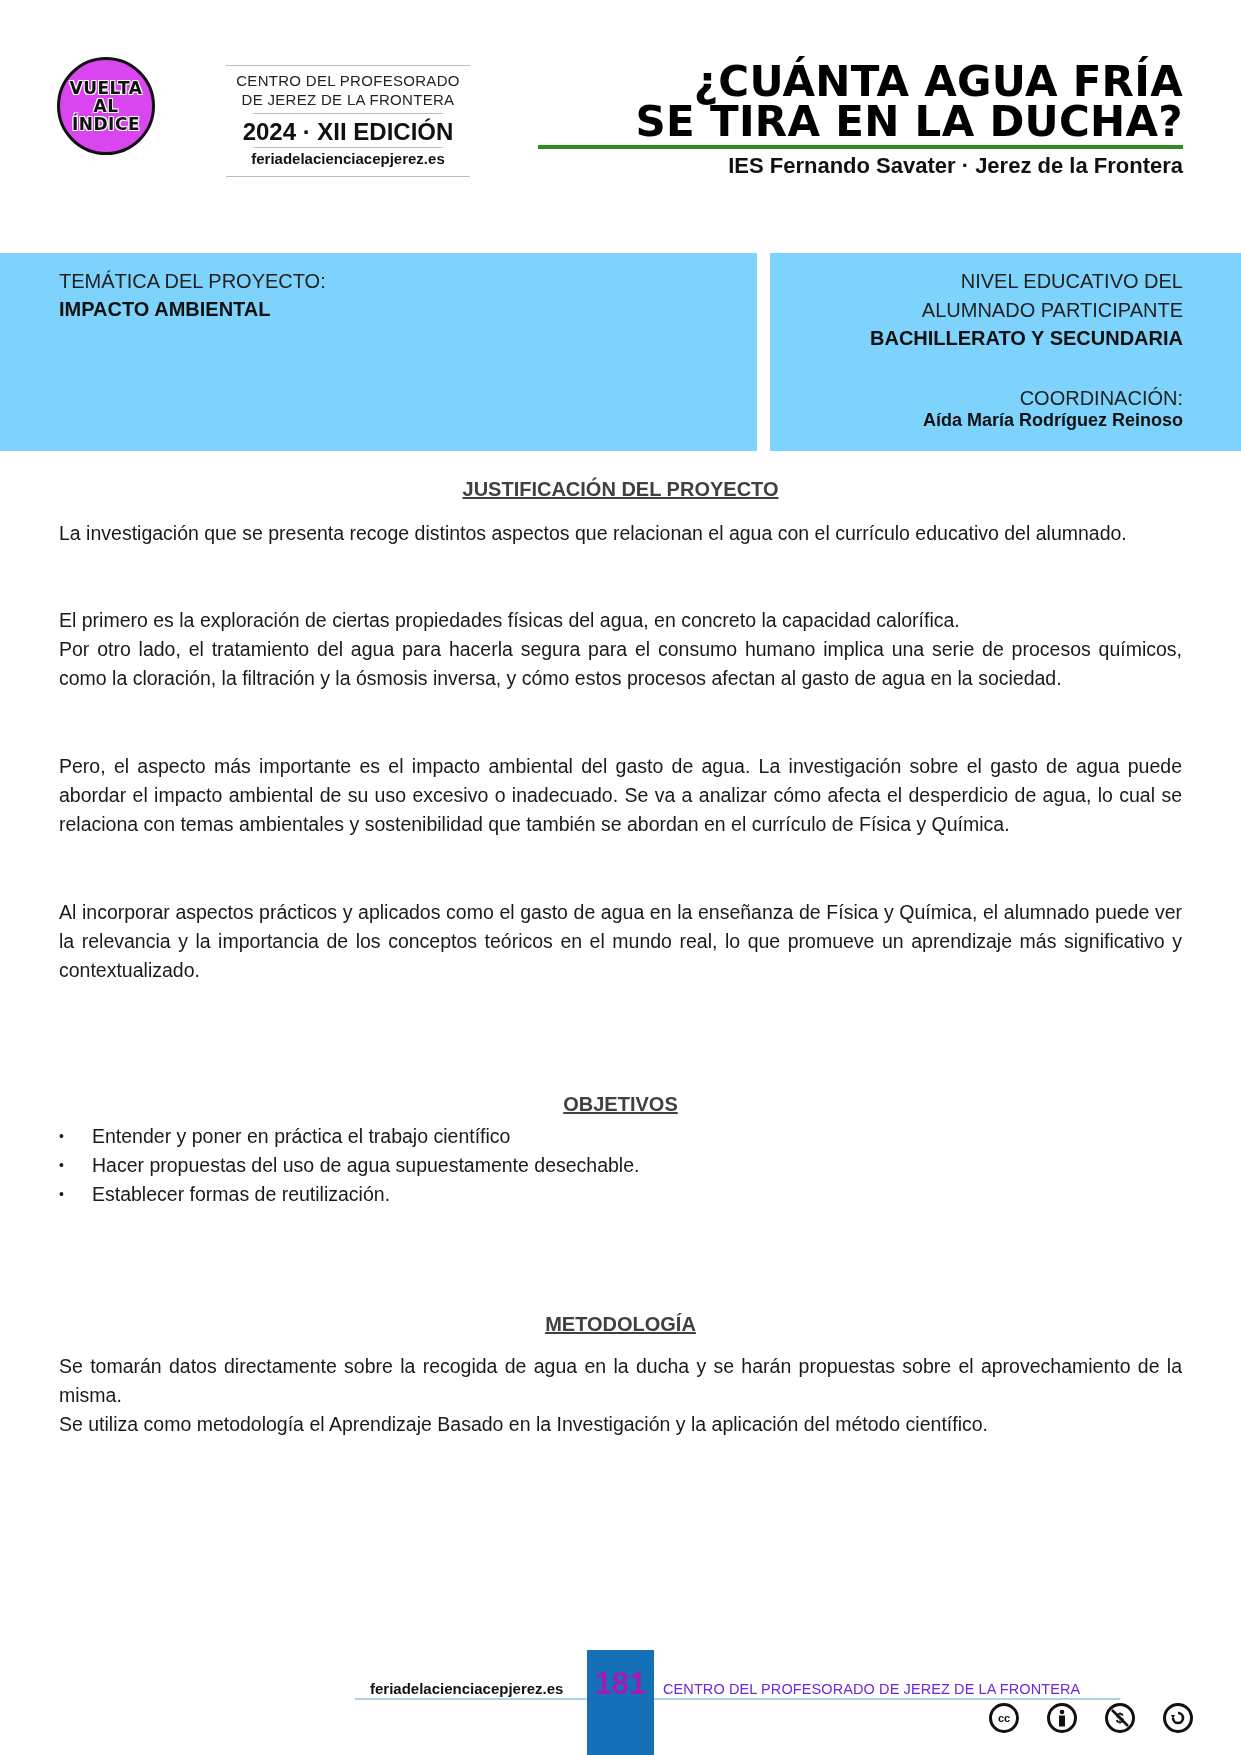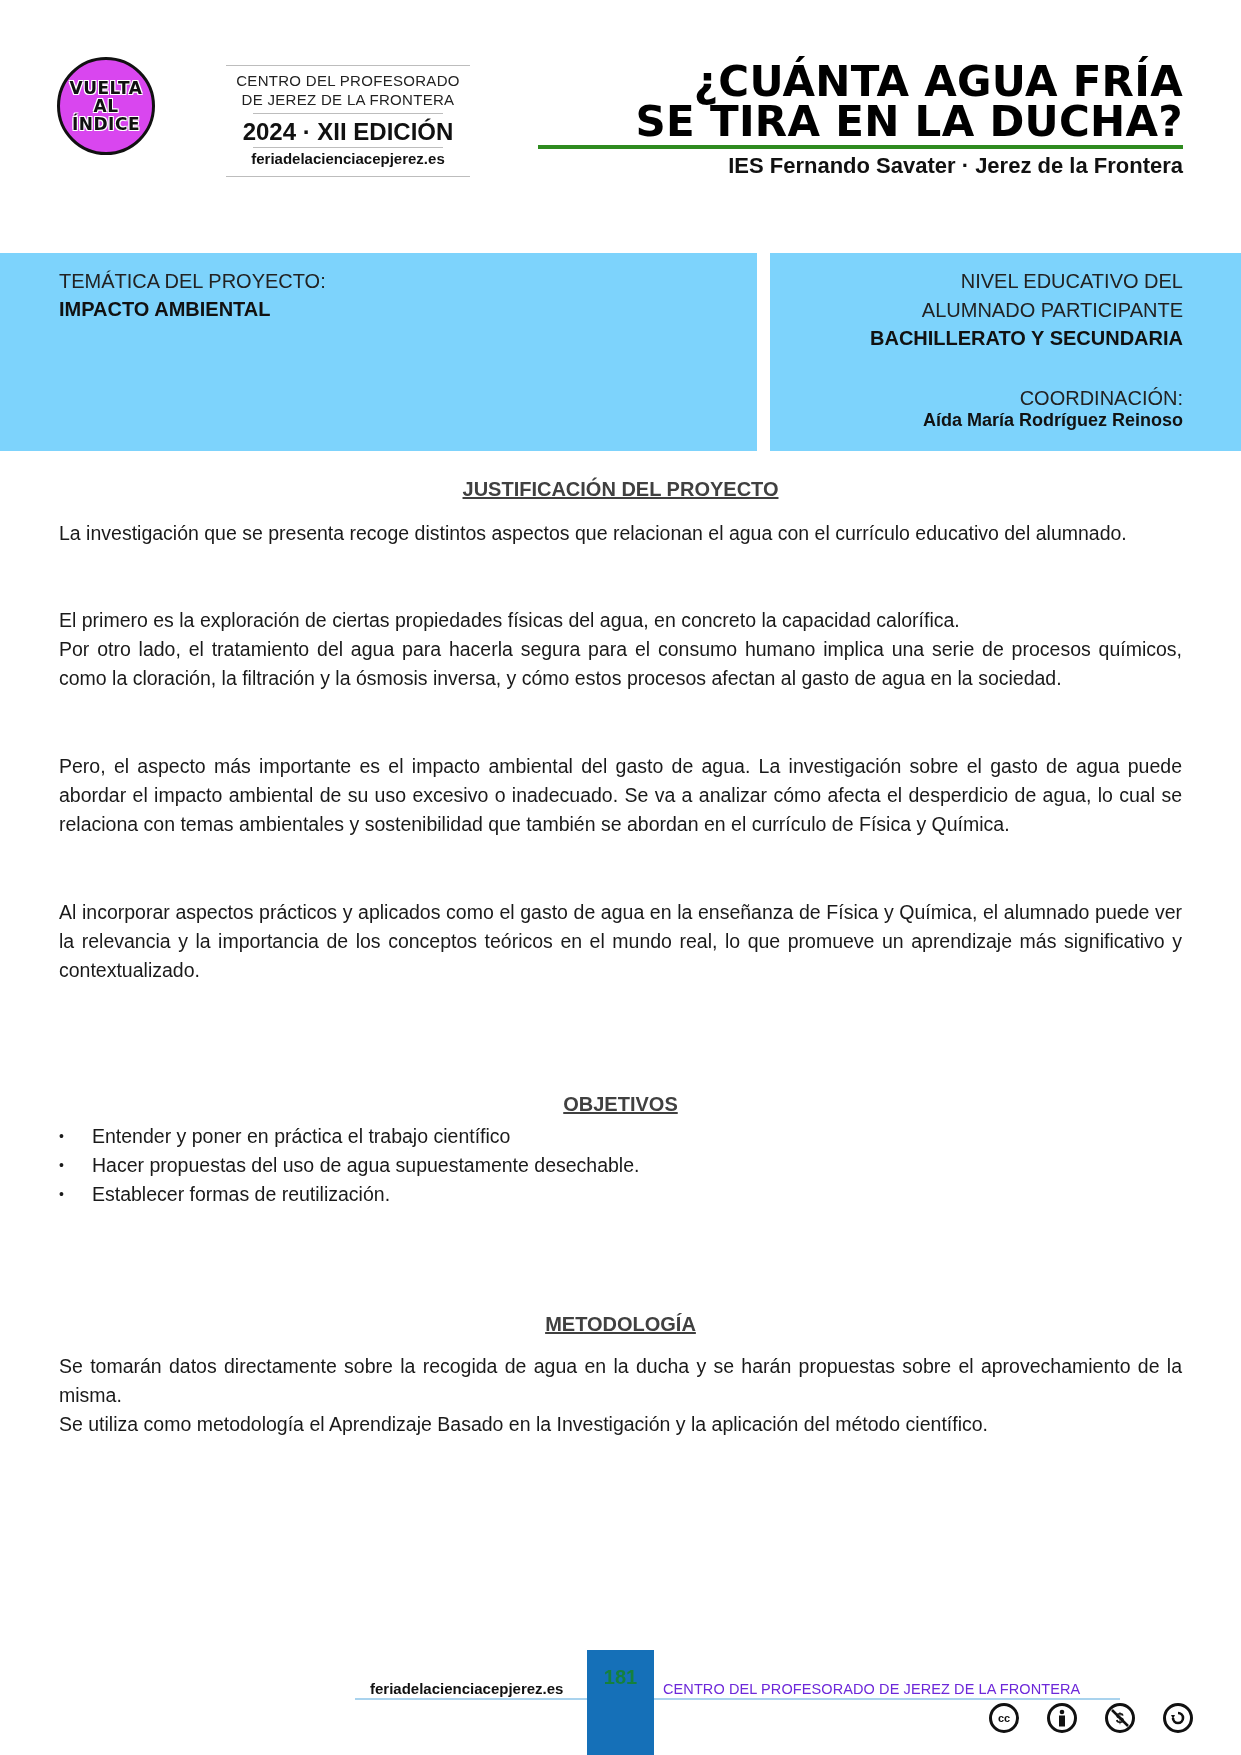--- a/index.html
+++ b/index.html
@@ -36,21 +36,21 @@
   .section-title { position:absolute; left:0; width:1241px; text-align:center; font-weight:bold; font-size:20px; text-decoration:underline; color:#404040; }
   .para { position:absolute; left:59px; width:1123px; font-size:19.5px; line-height:29px; color:#1a1a1a; text-align:justify; }
   .bullets { position:absolute; left:59px; top:1122px; margin:0; padding:0; list-style:none; }
   .bullets li { font-size:19.5px; line-height:29px; position:relative; padding-left:33px; }
   .bullets li::before { content:"•"; position:absolute; left:0; font-size:14px; }
 
   
   .footer-rule { position:absolute; left:355px; top:1698px; width:765px; height:2px; background:#a9d3ee; }
   .footer-url { position:absolute; left:370px; top:1680px; font-weight:bold; font-size:15px; color:#111; }
   .page-box { position:absolute; left:587px; top:1650px; width:67px; height:105px; background:#1570b8; }
-  .page-num { position:absolute; left:587px; top:1666px; width:67px; text-align:center; color:#15803d; font-weight:bold; font-size:20px; }
+  .page-num { position:absolute; left:587px; top:1666px; width:67px; text-align:center; color:#a21caf; font-weight:bold; font-size:31px; }
   .footer-cep { position:absolute; left:663px; top:1681px; font-weight:normal; font-size:14.5px; color:#6d28d9; letter-spacing:0.1px; }
   .cc-icons { position:absolute; left:989px; top:1703px; display:flex; gap:28px;text-align:center; }
   .cc { width:30px; height:30px; border:3px solid #111; border-radius:50%; box-sizing:border-box; display:flex; align-items:center; justify-content:center; font-weight:bold; font-size:11px; color:#111; }
 </style>
 </head>
 <body>
 
 <a class="back-circle">
   <span>VUELTA</span>
   <span>AL</span>

